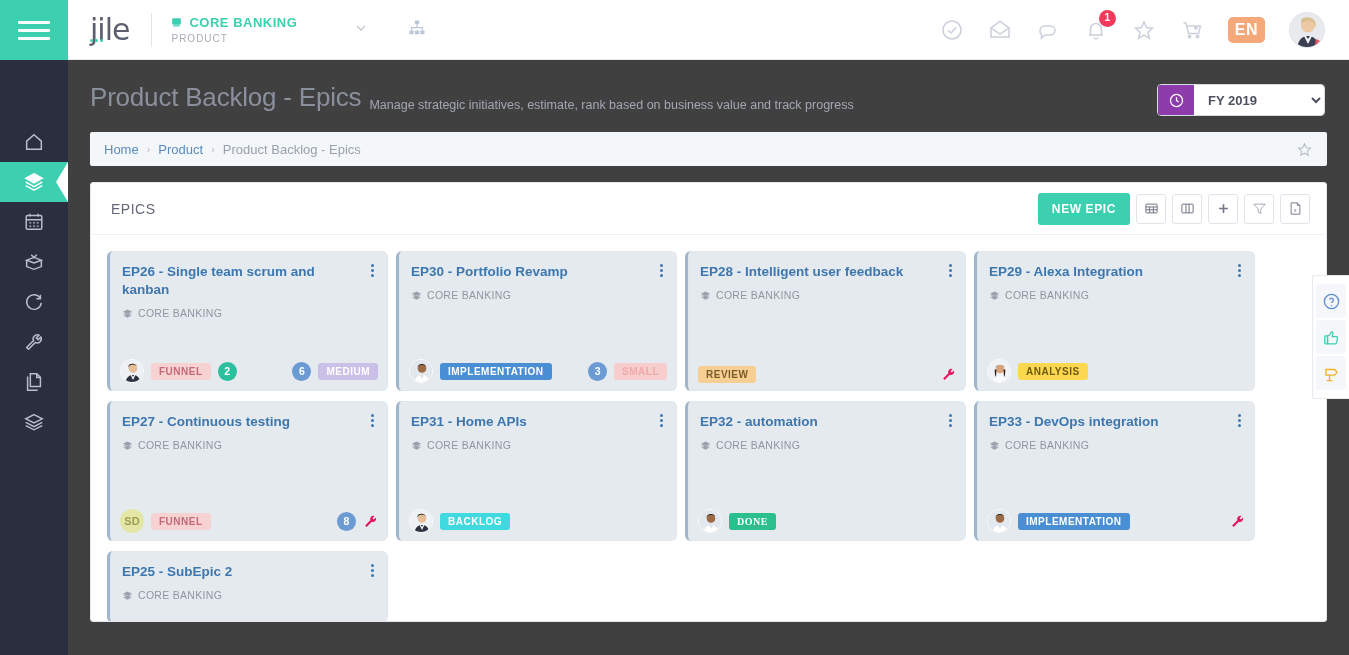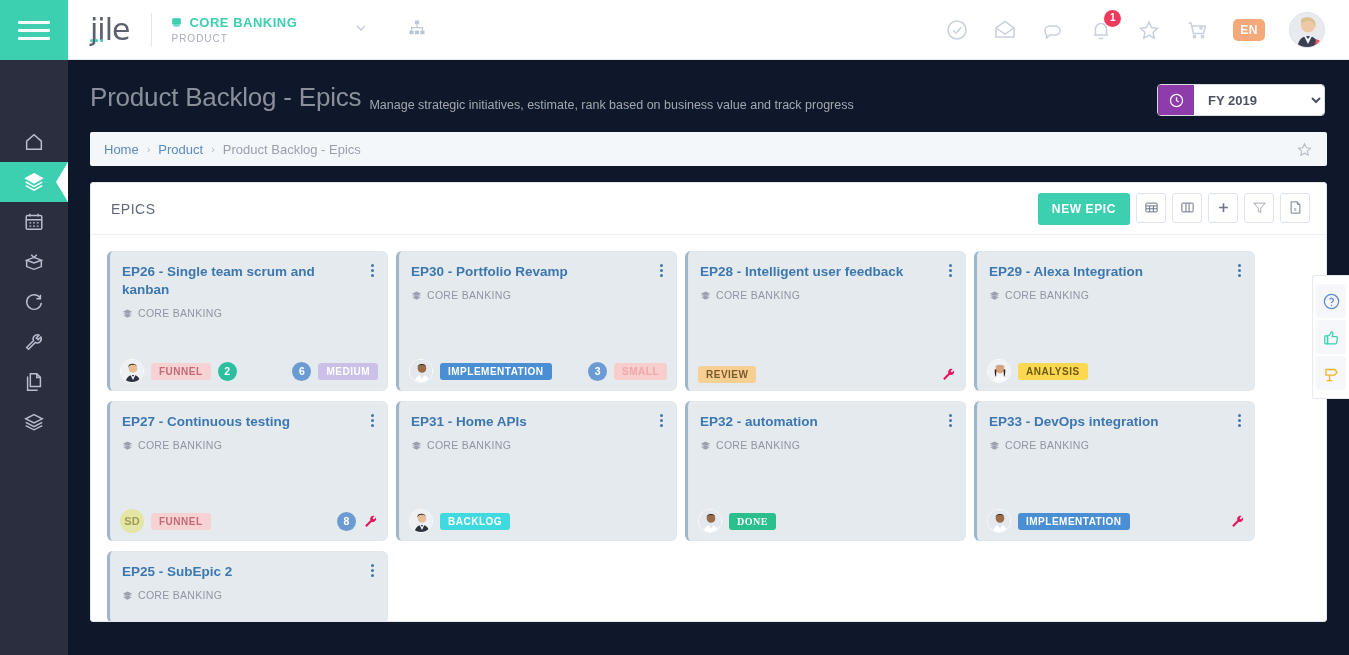--- a/index.html
+++ b/index.html
@@ -72,32 +72,32 @@
   }
   .hdr-ico { position: relative; cursor: pointer; line-height: 0; }
   .hdr-ico svg { stroke: #c9cfdb; fill: none; }
   .badge-count {
     position: absolute; top: -8px; right: -8px;
     background: #ef3b5b; color: #fff; font-size: 10px; font-weight: bold;
     border-radius: 50%; width: 17px; height: 17px;
     display: flex; align-items: center; justify-content: center;
   }
   .lang-badge {
-    background: #f5a97a; color: #fff; font-size: 12px; font-weight: bold;
+    background: #f5a97a; color: #fff; font-size: 16px; font-weight: bold;
     border-radius: 5px; padding: 4px 7px; letter-spacing: .5px; text-align: center;
   }
   .avatar-hdr {
     width: 36px; height: 36px; border-radius: 50%; overflow: hidden;
     border: 1px solid #e0e3e9; background: #dfe3ea; position: relative;
   }
 
   
   .content {
     position: absolute; left: 68px; top: 60px; width: 1281px; height: 595px;
-    background: #0f172a; overflow: hidden;
+    background: #404040; overflow: hidden;
   }
   .titlebar {
     padding: 22px 24px 0 22px; display: flex; align-items: flex-start;
   }
   .page-title {
     font-size: 26px; color: #8a8f9c; font-weight: 300; letter-spacing: -.2px;
   }
   .page-sub {
     font-size: 12.5px; color: #a2a7b2; margin-left: 8px; align-self: flex-end;
     padding-bottom: 4px;
@@ -131,21 +131,21 @@
   
   .panel {
     margin: 16px 22px 0 22px; border: 1px solid #e4e8ee; border-radius: 3px;
     background: #fff; height: 440px; position: relative; overflow: hidden;
   }
   .panel-head {
     height: 52px; display: flex; align-items: center; padding: 0 16px 0 20px;
     border-bottom: 1px solid #eef1f5;
   }
   .panel-title { font-size: 14px; color: #62687a; letter-spacing: .5px; }
-  .panel-tools { margin-left: auto; display: flex; gap: 6px; }
+  .panel-tools { margin-left: auto; display: flex; align-items: center; gap: 6px; }
   .btn-new {
     background: #3ccfb0; color: #fff; border: none; border-radius: 3px;
     height: 32px; padding: 0 14px; font-size: 12px; font-weight: bold;
     letter-spacing: .6px; cursor: pointer; font-family: "Liberation Sans", sans-serif;
   }
   .tool-btn {
     width: 30px; height: 30px; border: 1px solid #dfe3ea; background: #fff;
     border-radius: 3px; display: flex; align-items: center; justify-content: center;
     cursor: pointer;
   }

